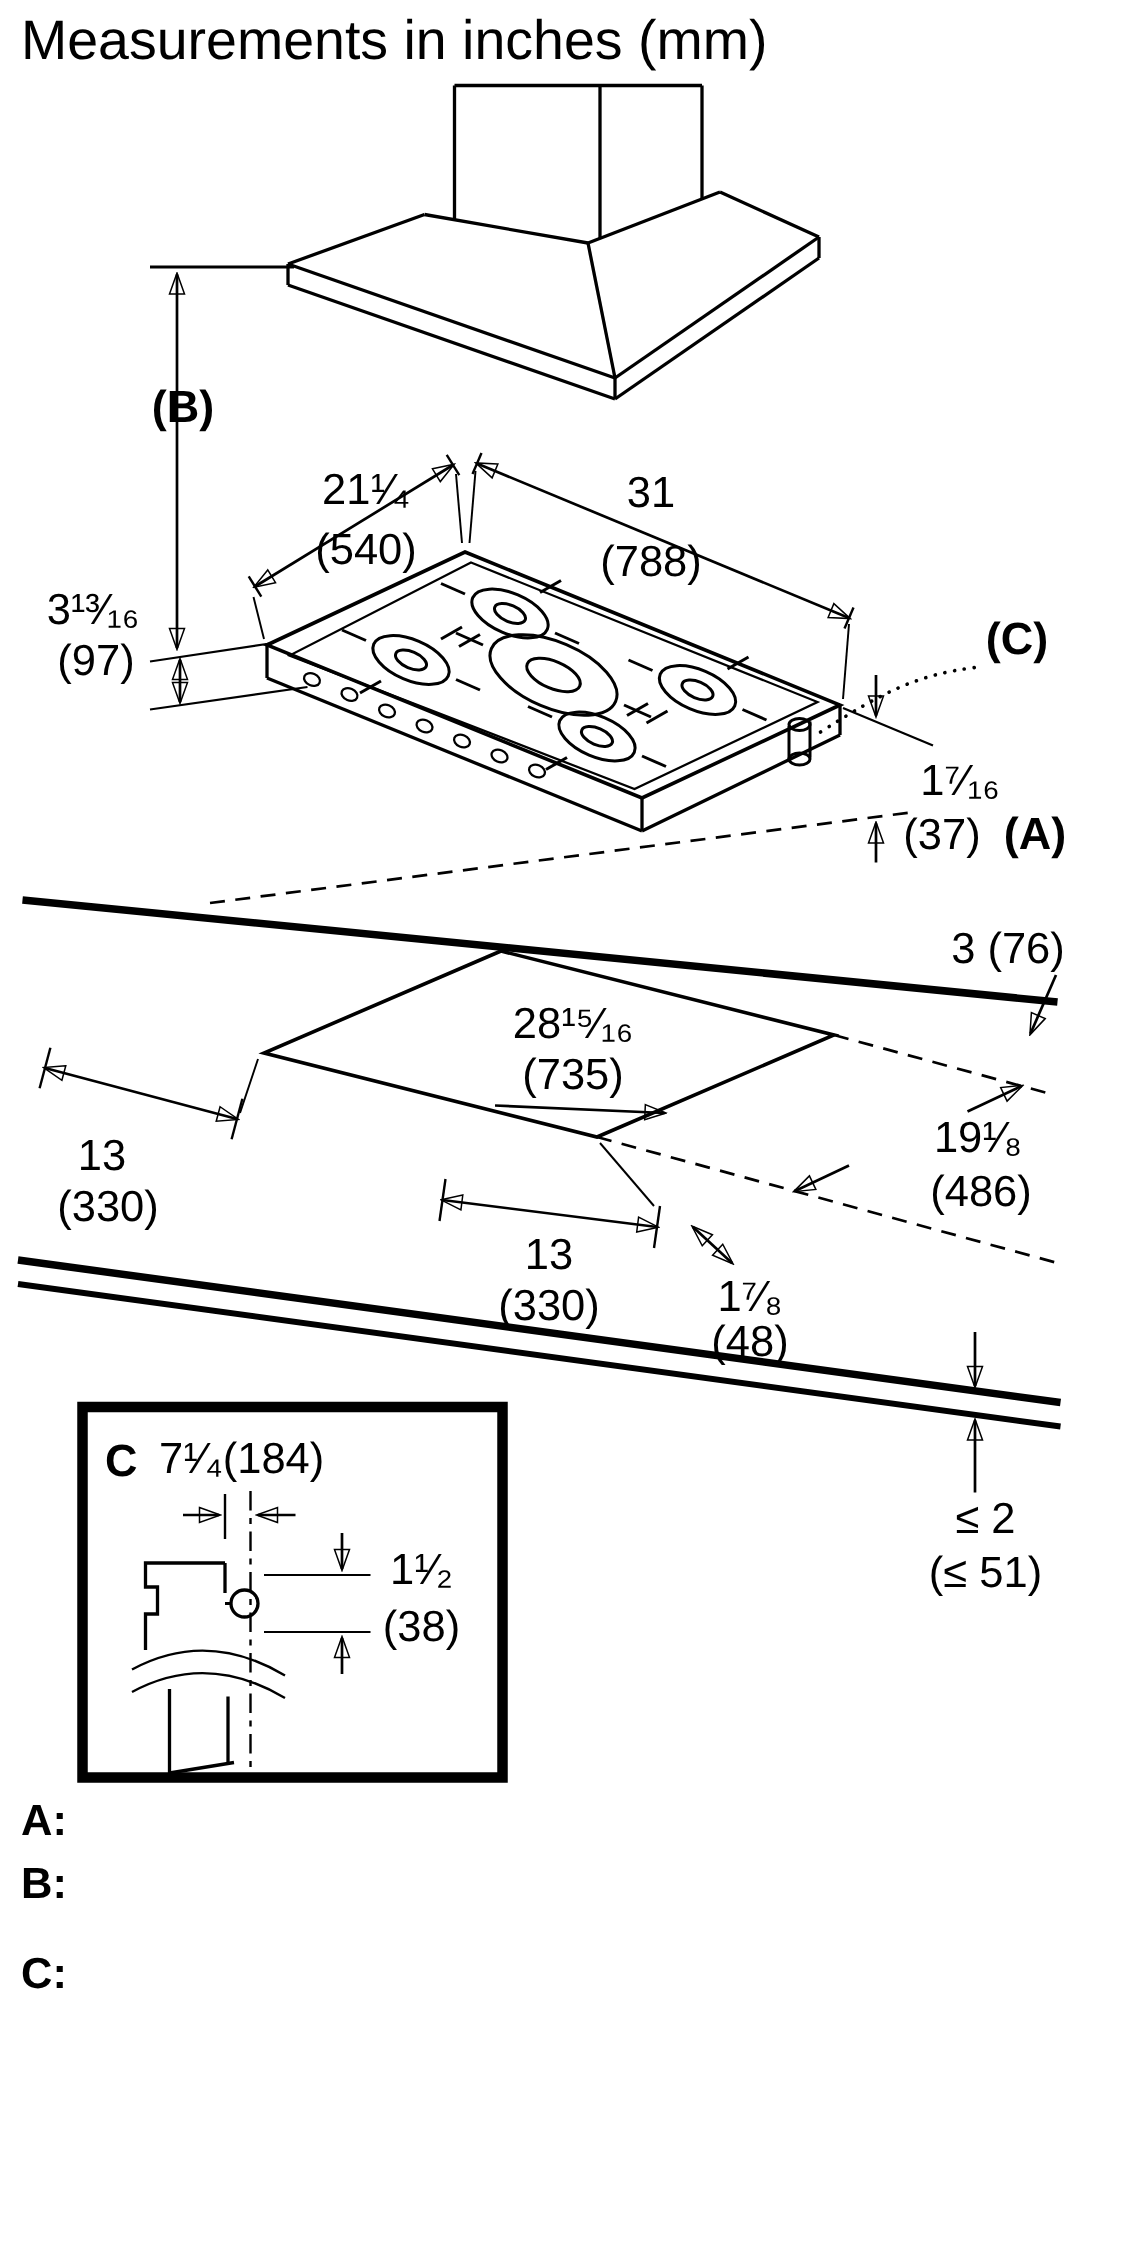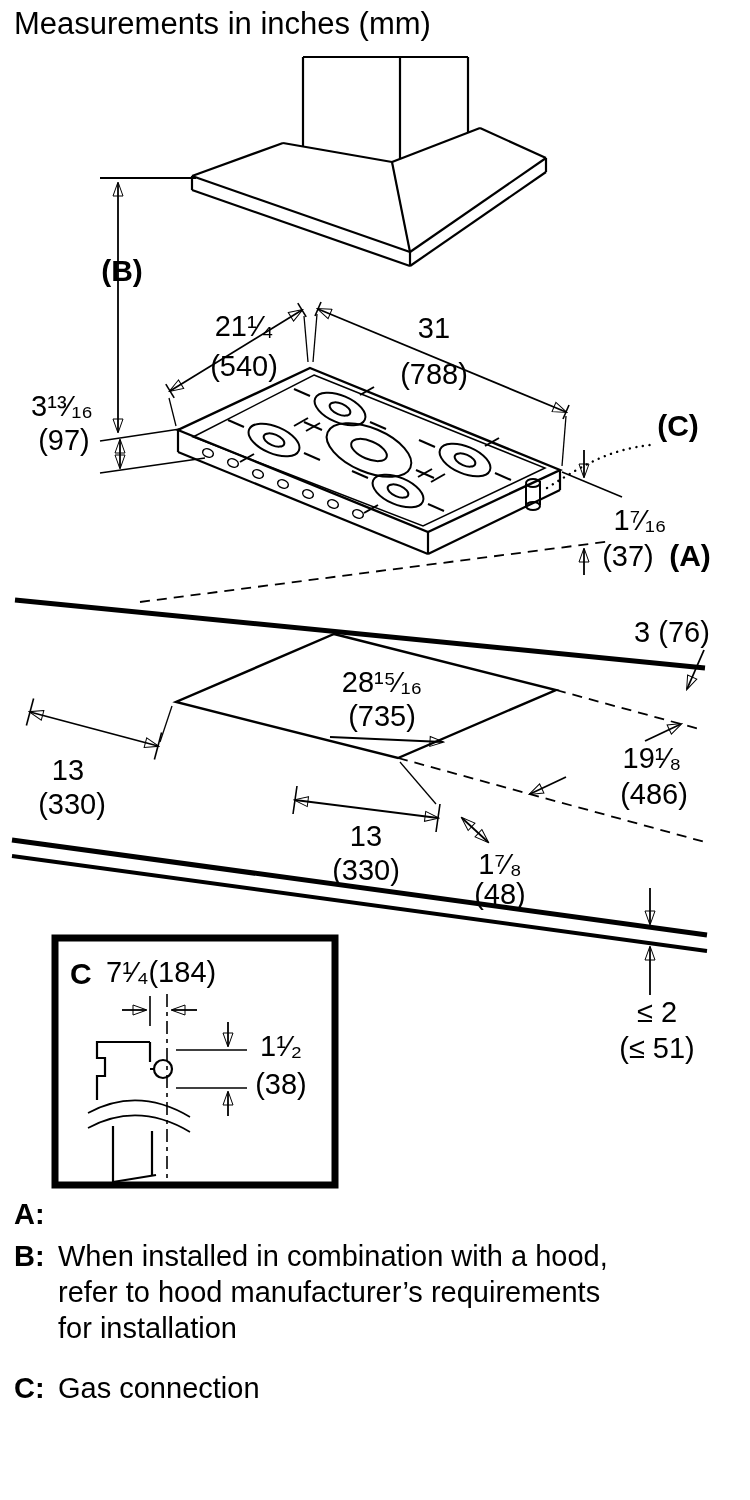--- a/index.html
+++ b/index.html
@@ -3,21 +3,21 @@
 <meta charset="utf-8">
 <style>
   html,body{margin:0;padding:0}
   body{width:750px;height:1500px;background:#fff;position:relative;
        font-family:"Liberation Sans","DejaVu Sans",sans-serif;color:#000}
   svg{position:absolute;left:0;top:0}
   svg line,svg path,svg polygon,svg polyline,svg ellipse,svg circle,svg rect{stroke:#000;fill:none}
   svg text{font-size:29px;fill:#000;stroke:none;font-family:"Liberation Sans","DejaVu Sans",sans-serif}
   svg text.mid{text-anchor:middle}
   svg text.bold{font-weight:bold;font-size:30px}
-  #title{position:absolute;left:14px;top:6px;font-size:31px;white-space:nowrap}
+  #title{position:absolute;left:14px;top:6px;font-size:37px;white-space:nowrap}
   #legend{position:absolute;left:14px;top:1196px;width:710px;font-size:29px;line-height:36px}
   .lrow{display:flex;margin-bottom:6px}
   .lkey{font-weight:bold;flex:0 0 44px}
   .ltext{width:560px}
   .crow{margin-top:24px}
 </style>
 </head>
 <body>
 
 <div id="title">Measurements in inches (mm)</div>
@@ -245,19 +245,17 @@
     <line x1="113" y1="1182" x2="156" y2="1175" stroke-width="2.2"></line>
   </g>
 </svg>
 
 <div id="legend">
   <div class="lrow">
     <span class="lkey">A:</span>
   </div>
   <div class="lrow">
     <span class="lkey">B:</span>
-    <span class="ltext">When installed in combination with a hood, refer to hood manufacturer’s requirements for installation</span>
   </div>
   <div class="lrow crow">
     <span class="lkey">C:</span>
-    <span class="ltext">Gas connection</span>
   </div>
 </div>
 
 </body></html>

